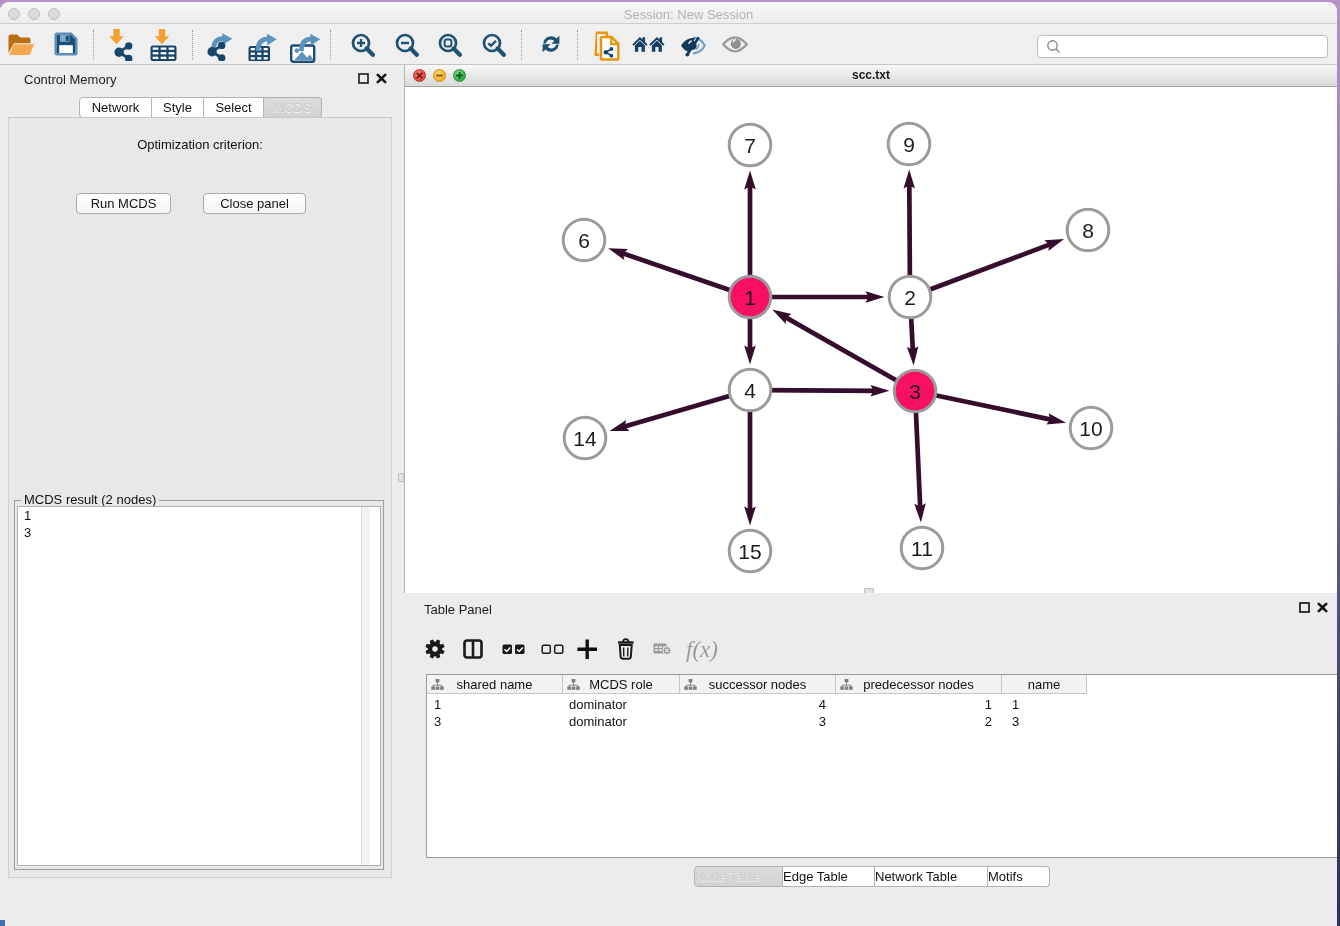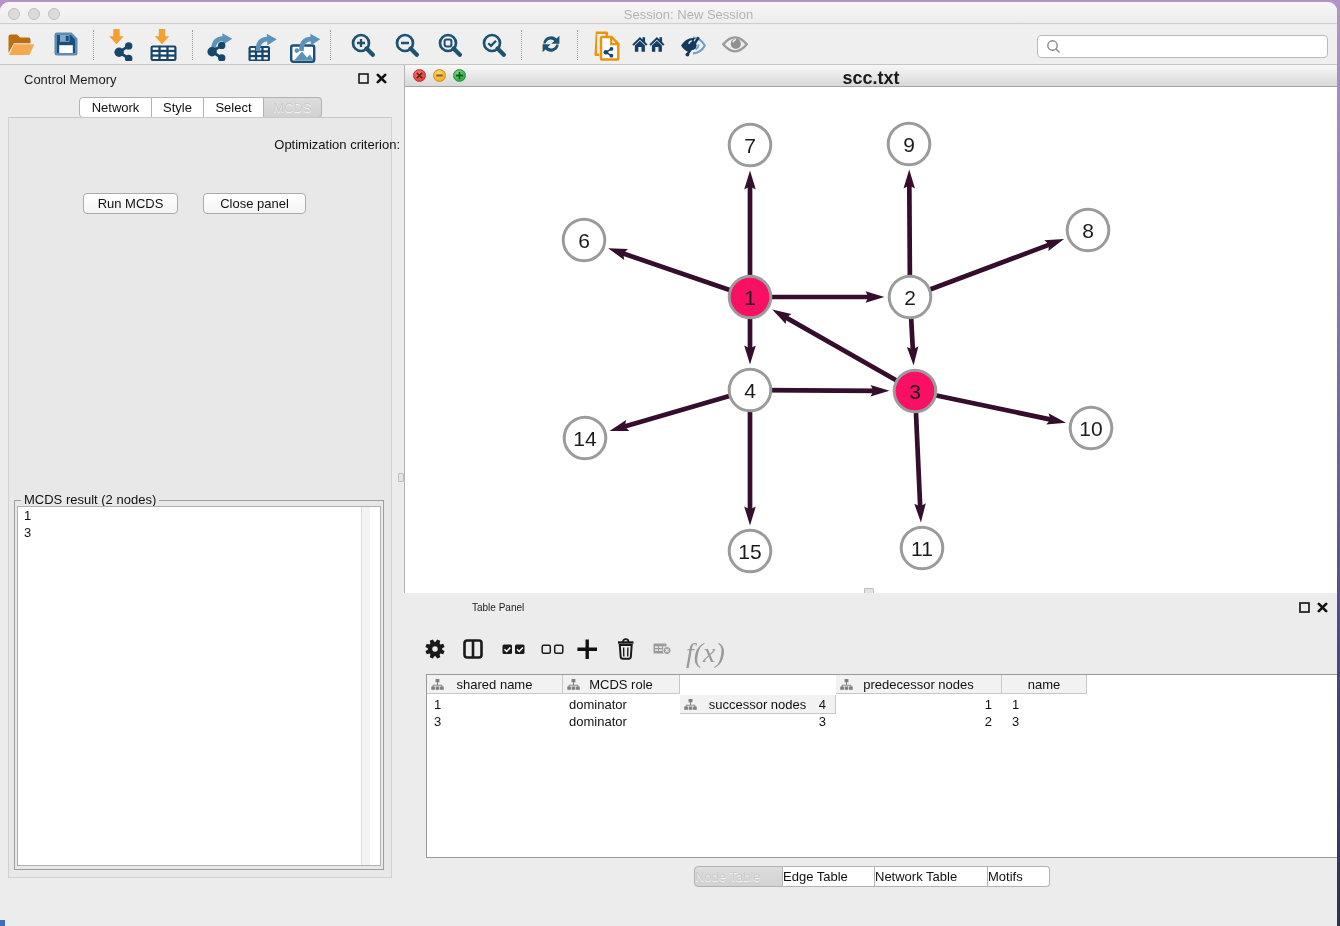--- a/index.html
+++ b/index.html
@@ -34,21 +34,21 @@
 #searchbox { position:absolute; left:1037px; top:10px; width:291px; height:23px;
   background:#fff; border:1px solid #bcbaba; border-radius:4px; }
 
 #ctrl-header-text { position:absolute; left:24px; top:70px; font-size:13px; color:#1c1c1c; }
 .tab { position:absolute; top:95px; height:21px; background:#fff;
   border:1px solid #b3b1b1; font-size:13px; color:#111; text-align:center;
   line-height:19px; }
 .tabsel { background:linear-gradient(#dcdcdc,#d2d2d2); color:#cbcbcb; text-shadow:0 1px 0 #f5f5f5; }
 #cp-content { position:absolute; left:8px; top:115px; width:384px; height:761px;
   background:#e9e8e8; border:1px solid #d2d1d1; border-top:1px solid #c9c8c8; }
-#opt-label { position:absolute; left:0; top:135px; width:400px; text-align:right;
+#opt-label { position:absolute; left:0; top:135px; width:400px; text-align:center;
   font-size:13px; color:#111; }
 #dropdown { position:absolute; left:44px; top:158px; width:310px; height:21px;
   background:#fff; border:1px solid #a9a8a8; border-radius:4px;
   font-size:13px; color:#111; line-height:19px; padding-left:14px; }
 .btn { position:absolute; top:191px; height:21px; background:linear-gradient(#ffffff,#f4f4f4);
   border:1px solid #acaaaa; border-radius:4px; font-size:13px; color:#111;
   text-align:center; line-height:19px; }
 #fieldset { position:absolute; left:14px; top:498px; width:370px; height:370px;
   border:1px solid #9f9e9e; }
 #fs-legend { position:absolute; left:21px; top:490px; background:#e9e8e8;
@@ -61,27 +61,27 @@
 #vdiv-handle { position:absolute; left:398px; top:471px; width:6px; height:9px;
   background:#e3e3e3; border:1px solid #bdbdbd; border-radius:1px; }
 #hdiv-handle { position:absolute; left:864px; top:586px; width:10px; height:6px;
   background:#e3e3e3; border:1px solid #bdbdbd; border-radius:1px; }
 
 #nettitle { position:absolute; left:404px; top:63px; width:933px; height:22px;
   background:linear-gradient(#f8f8f8,#d9d8d8);
   border-left:1px solid #b5b4b4; border-bottom:1px solid #a5a4a4;
 }
 #nettitle-text { position:absolute; left:0; top:3px; width:100%; text-align:center;
-  font-size:18px; font-weight:bold; color:#1a1a1a; }
+  font-size:12px; font-weight:bold; color:#1a1a1a; }
 .mactl { position:absolute; top:4px; width:13px; height:13px; border-radius:50%; }
 #canvas { position:absolute; left:404px; top:85px; width:933px; height:506px;
   background:#fff; border-left:1px solid #b5b4b4; }
 
 #tablepanel { position:absolute; left:398px; top:591px; width:939px; height:298px; background:#ececec; }
-#tp-title { position:absolute; left:26px; top:9px; font-size:10px; color:#1c1c1c;margin-left:48px; }
+#tp-title { position:absolute; left:26px; top:9px; font-size:13px; color:#1c1c1c; }
 #tp-table { position:absolute; left:28px; top:81px; width:912px; height:184px;
   background:#fff; border:1px solid #9b9a9a; }
 .th { position:absolute; top:0; height:19px; background:#f3f2f2;
   border-right:1px solid #c8c7c7; border-bottom:1px solid #c8c7c7;
   font-size:13px; color:#111; text-align:center; line-height:19px; }
 .td { position:absolute; font-size:13px; color:#111; height:17px; line-height:17px; }
 .btab { position:absolute; top:273px; height:21px; background:#fff;
   border:1px solid #b3b1b1; font-size:13px; color:#111; text-align:left;
   line-height:19px; }
 
@@ -249,21 +249,21 @@
   </svg>
   <svg class="abs" style="left:376px;top:71px;" width="11" height="11" viewBox="0 0 11 11">
     <path d="M1.8,1.8 L9.2,9.2 M9.2,1.8 L1.8,9.2" stroke="#111" stroke-width="2.6" stroke-linecap="round"></path>
   </svg>
   <div class="tab" style="left:79px;width:73px;border-radius:4px 0 0 4px;">Network</div>
   <div class="tab" style="left:152px;width:52px;border-left:none;">Style</div>
   <div class="tab" style="left:204px;width:60px;border-left:none;">Select</div>
   <div class="tab tabsel" style="left:264px;width:58px;border-left:none;border-radius:0 4px 4px 0;">MCDS</div>
   <div id="cp-content"></div>
   <div id="opt-label">Optimization criterion:</div>
-  <div class="btn" style="left:83px;width:95px;">Run MCDS</div>
+  <div class="btn" style="left:76px;width:95px;">Run MCDS</div>
   <div class="btn" style="left:203px;width:103px;">Close panel</div>
   <div id="fieldset"></div>
   <div id="fs-legend">MCDS result (2 nodes)</div>
   <div id="fs-white">
       <div style="padding:1px 0 0 6px;line-height:16.5px;">1<br>3</div>
     </div>
   <div id="fs-scroll"></div>
   <div id="vdiv-handle"></div>
 
   <div id="nettitle">
@@ -383,38 +383,38 @@
             <rect x="2" y="4.3" width="3" height="1.6"></rect>
             <rect x="6" y="4.3" width="3" height="1.6"></rect>
             <rect x="10" y="4.3" width="2" height="1.6"></rect>
             <rect x="2" y="7.3" width="3" height="1.6"></rect>
             <rect x="6" y="7.3" width="3" height="1.6"></rect>
             <rect x="10" y="7.3" width="2" height="1.6"></rect>
           </g>
           <circle cx="14" cy="8.5" r="4" fill="#9a9a9a" stroke="#ececec" stroke-width="1"></circle>
           <path d="M12.4,6.9 l3.2,3.2 M15.6,6.9 l-3.2,3.2" stroke="#ececec" stroke-width="1.2"></path>
         </svg>
-      <div class="abs" style="left:288px;top:44px;font-family:'Liberation Serif',serif;font-style:italic;font-size:28px;color:#9a9a9a;">f(x)</div>
+      <div class="abs" style="left:288px;top:44px;font-family:'Liberation Serif',serif;font-style:italic;font-size:23px;color:#9a9a9a;">f(x)</div>
       </div>
     <div id="tp-table">
       <div class="th" style="left:0;width:136px;"><svg width="13" height="12" viewBox="0 0 13 12" style="position:absolute;left:4px;top:4px;">
             <rect x="4.6" y="0" width="3.8" height="3.3" fill="#7e7e7e"></rect>
             <rect x="0.3" y="7.5" width="3.6" height="3.3" fill="#7e7e7e"></rect>
             <rect x="4.7" y="7.5" width="3.6" height="3.3" fill="#7e7e7e"></rect>
             <rect x="9.1" y="7.5" width="3.6" height="3.3" fill="#7e7e7e"></rect>
             <path d="M2.1,9 v-2.8 h8.8 v2.8 M6.5,3 v3.2" fill="none" stroke="#7e7e7e" stroke-width="0.9"></path>
           </svg>shared name</div>
       <div class="th" style="left:136px;width:117px;"><svg width="13" height="12" viewBox="0 0 13 12" style="position:absolute;left:4px;top:4px;">
             <rect x="4.6" y="0" width="3.8" height="3.3" fill="#7e7e7e"></rect>
             <rect x="0.3" y="7.5" width="3.6" height="3.3" fill="#7e7e7e"></rect>
             <rect x="4.7" y="7.5" width="3.6" height="3.3" fill="#7e7e7e"></rect>
             <rect x="9.1" y="7.5" width="3.6" height="3.3" fill="#7e7e7e"></rect>
             <path d="M2.1,9 v-2.8 h8.8 v2.8 M6.5,3 v3.2" fill="none" stroke="#7e7e7e" stroke-width="0.9"></path>
           </svg>MCDS role</div>
-      <div class="th" style="left:253px;width:156px;margin-top:20px;"><svg width="13" height="12" viewBox="0 0 13 12" style="position:absolute;left:4px;top:4px;">
+      <div class="th" style="left:253px;width:156px;"><svg width="13" height="12" viewBox="0 0 13 12" style="position:absolute;left:4px;top:4px;">
             <rect x="4.6" y="0" width="3.8" height="3.3" fill="#7e7e7e"></rect>
             <rect x="0.3" y="7.5" width="3.6" height="3.3" fill="#7e7e7e"></rect>
             <rect x="4.7" y="7.5" width="3.6" height="3.3" fill="#7e7e7e"></rect>
             <rect x="9.1" y="7.5" width="3.6" height="3.3" fill="#7e7e7e"></rect>
             <path d="M2.1,9 v-2.8 h8.8 v2.8 M6.5,3 v3.2" fill="none" stroke="#7e7e7e" stroke-width="0.9"></path>
           </svg>successor nodes</div>
       <div class="th" style="left:409px;width:166px;"><svg width="13" height="12" viewBox="0 0 13 12" style="position:absolute;left:4px;top:4px;">
             <rect x="4.6" y="0" width="3.8" height="3.3" fill="#7e7e7e"></rect>
             <rect x="0.3" y="7.5" width="3.6" height="3.3" fill="#7e7e7e"></rect>
             <rect x="4.7" y="7.5" width="3.6" height="3.3" fill="#7e7e7e"></rect>

